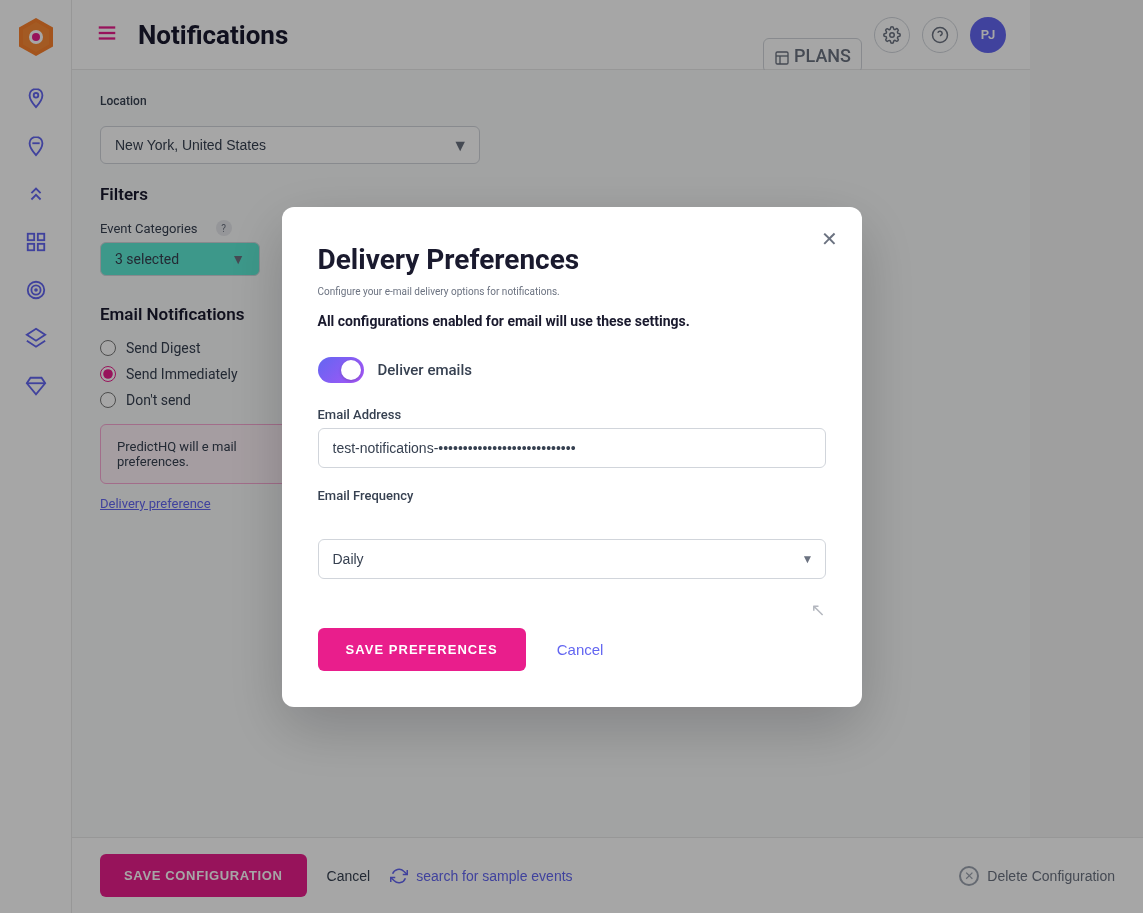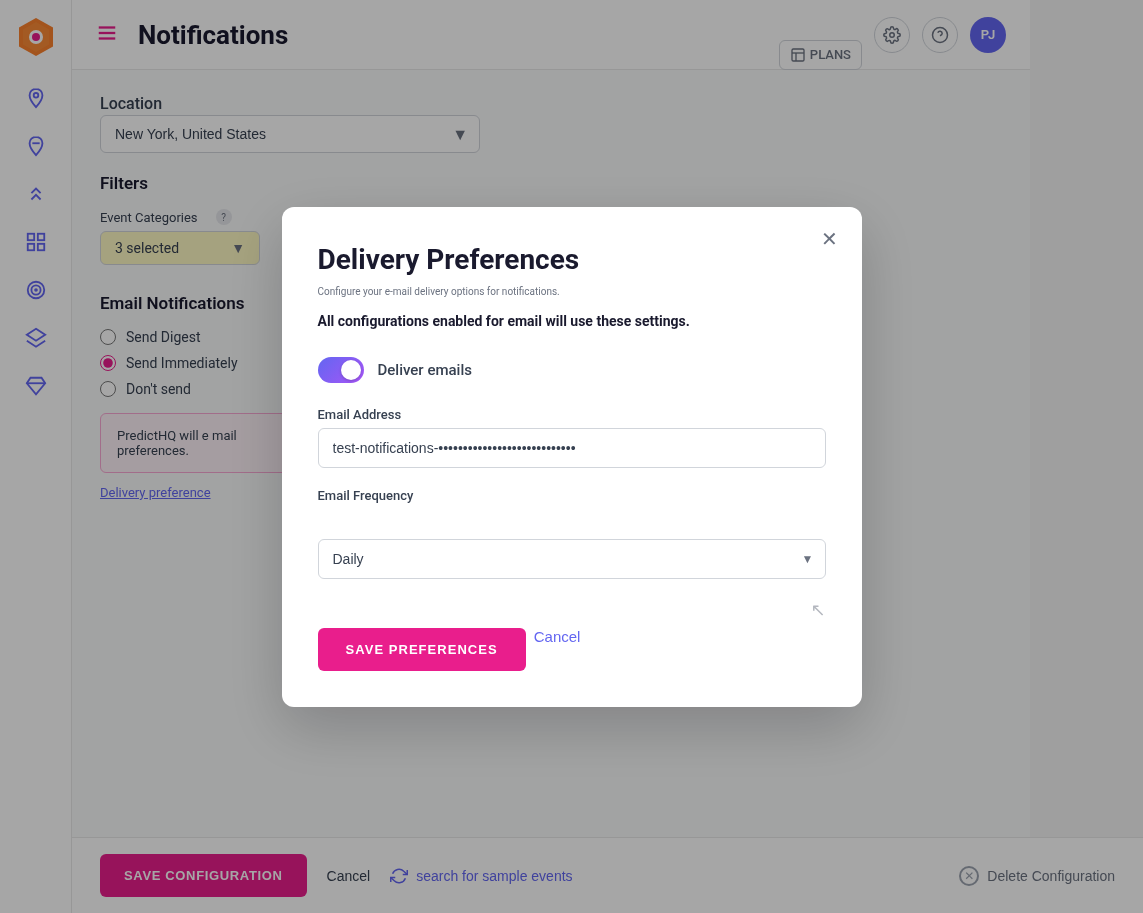--- a/index.html
+++ b/index.html
@@ -14,44 +14,44 @@
     .sidebar-item { width: 40px; height: 40px; display: flex; align-items: center; justify-content: center; border-radius: 8px; cursor: pointer; color: #6b7280; }
     .sidebar-item svg { width: 22px; height: 22px; }
 
     
     .main { flex: 1; display: flex; flex-direction: column; }
 
     
     .header { height: 70px; background: #fff; border-bottom: 1px solid #e8e8e8; display: flex; align-items: center; padding: 0 24px; gap: 16px; }
     .header-title { font-size: 26px; font-weight: 700; color: #1a1a2e; flex: 1; }
     .header-actions { display: flex; align-items: center; gap: 12px; }
-    .header-plans { display: flex; align-items: flex-start; gap: 4px; color: #6b7280; font-size: 13px; font-weight: 500; cursor: pointer; border: 1px solid #d1d5db; border-radius: 6px; padding: 6px 10px; margin-top: 41px; }
+    .header-plans { display: flex; align-items: flex-end; gap: 4px; color: #6b7280; font-size: 18px; font-weight: 500; cursor: pointer; border: 1px solid #d1d5db; border-radius: 6px; padding: 6px 10px; margin-top: 41px; }
     .header-avatar { width: 36px; height: 36px; border-radius: 50%; background: #6366f1; color: #fff; display: flex; align-items: center; justify-content: center; font-size: 13px; font-weight: 600; cursor: pointer; }
     .header-icon-btn { width: 36px; height: 36px; border-radius: 50%; border: 1px solid #d1d5db; background: #fff; display: flex; align-items: center; justify-content: center; cursor: pointer; color: #6b7280; }
 
     
     .page-content { flex: 1; padding: 24px 28px; background: #f9fafb; overflow-y: auto; position: relative; }
 
     
-    .form-label { font-size: 16px; color: #374151; margin-bottom: 2px; font-weight: 500; }
+    .form-label { font-size: 12px; color: #374151; margin-bottom: 18px; font-weight: 500; }
     .form-group { margin-bottom: 20px; }
     .form-select { width: 380px; padding: 10px 14px; border: 1px solid #d1d5db; border-radius: 6px; background: #fff; font-size: 14px; color: #374151; appearance: none; cursor: pointer; display: flex; align-items: center; justify-content: space-between; }
     .select-wrapper { position: relative; width: 380px; }
     .select-wrapper select { width: 100%; padding: 10px 14px; border: 1px solid #d1d5db; border-radius: 6px; background: #fff; font-size: 14px; color: #374151; appearance: none; cursor: pointer; }
     .select-arrow { position: absolute; right: 12px; top: 50%; transform: translateY(-50%); color: #6b7280; pointer-events: none; }
 
     .section-title { font-size: 17px; font-weight: 600; color: #1a1a2e; margin-bottom: 16px; }
 
     
     .filters-section { margin-bottom: 24px; }
     .filter-row { display: flex; align-items: flex-start; gap: 24px; margin-bottom: 16px; flex-wrap: wrap; }
     .filter-group { }
     .filter-label { font-size: 13px; color: #374151; margin-bottom: 6px; display: flex; align-items: center; gap: 18px; }
     .help-icon { width: 16px; height: 16px; border-radius: 50%; background: #e5e7eb; color: #6b7280; font-size: 10px; display: inline-flex; align-items: center; justify-content: center; cursor: pointer; }
-    .badge-select { padding: 8px 14px; border: 1px solid #d1d5db; border-radius: 6px; background: #fef9c3; font-size: 14px; color: #374151; cursor: pointer; min-width: 160px; display: flex; align-items: center; justify-content: space-between; gap: 12px; }
+    .badge-select { padding: 8px 14px; border: 1px solid #d1d5db; border-radius: 6px; background: #5eead4; font-size: 14px; color: #374151; cursor: pointer; min-width: 160px; display: flex; align-items: center; justify-content: space-between; gap: 12px; }
     .date-select { padding: 8px 14px; border: 1px solid #d1d5db; border-radius: 6px; background: #fff; font-size: 14px; color: #374151; cursor: pointer; min-width: 160px; }
 
     
     .email-section { margin-bottom: 24px; }
     .radio-group { display: flex; flex-direction: column; gap: 10px; margin-bottom: 16px; }
     .radio-item { display: flex; align-items: center; gap: 10px; font-size: 14px; color: #374151; cursor: pointer; }
     .radio-input { width: 16px; height: 16px; }
     .radio-input.checked { accent-color: #e91e8c; }
 
     
@@ -83,21 +83,21 @@
 
     
     .modal-field-label { font-size: 13px; color: #374151; font-weight: 500; margin-bottom: 6px; }
     .modal-field-group { margin-bottom: 20px; }
     .modal-input { width: 100%; padding: 11px 14px; border: 1px solid #d1d5db; border-radius: 6px; font-size: 14px; color: #374151; background: #fff; }
     .modal-select-wrapper { position: relative; margin-top: 36px; }
     .modal-select { width: 100%; padding: 11px 14px; border: 1px solid #d1d5db; border-radius: 6px; font-size: 14px; color: #374151; background: #fff; appearance: none; cursor: pointer; }
     .modal-select-arrow { position: absolute; right: 12px; top: 50%; transform: translateY(-50%); color: #6b7280; pointer-events: none; font-size: 12px; }
 
     
-    .modal-actions { display: flex; align-items: flex-start; gap: 8px; margin-top: 8px; }
+    .modal-actions { display: flex; align-items: center; gap: 31px; margin-top: 8px; }
     .btn-save-pref { background: #e91e8c; color: #fff; border: none; padding: 14px 28px; border-radius: 6px; font-size: 13px; font-weight: 700; letter-spacing: 0.08em; cursor: pointer; }
     .btn-cancel-modal { background: none; border: none; color: #6366f1; font-size: 15px; cursor: pointer; }
 
     
     .logo-hexagon { display: flex; align-items: center; justify-content: center; }
   </style>
 </head>
 <body>
 
 <div class="app-container">

